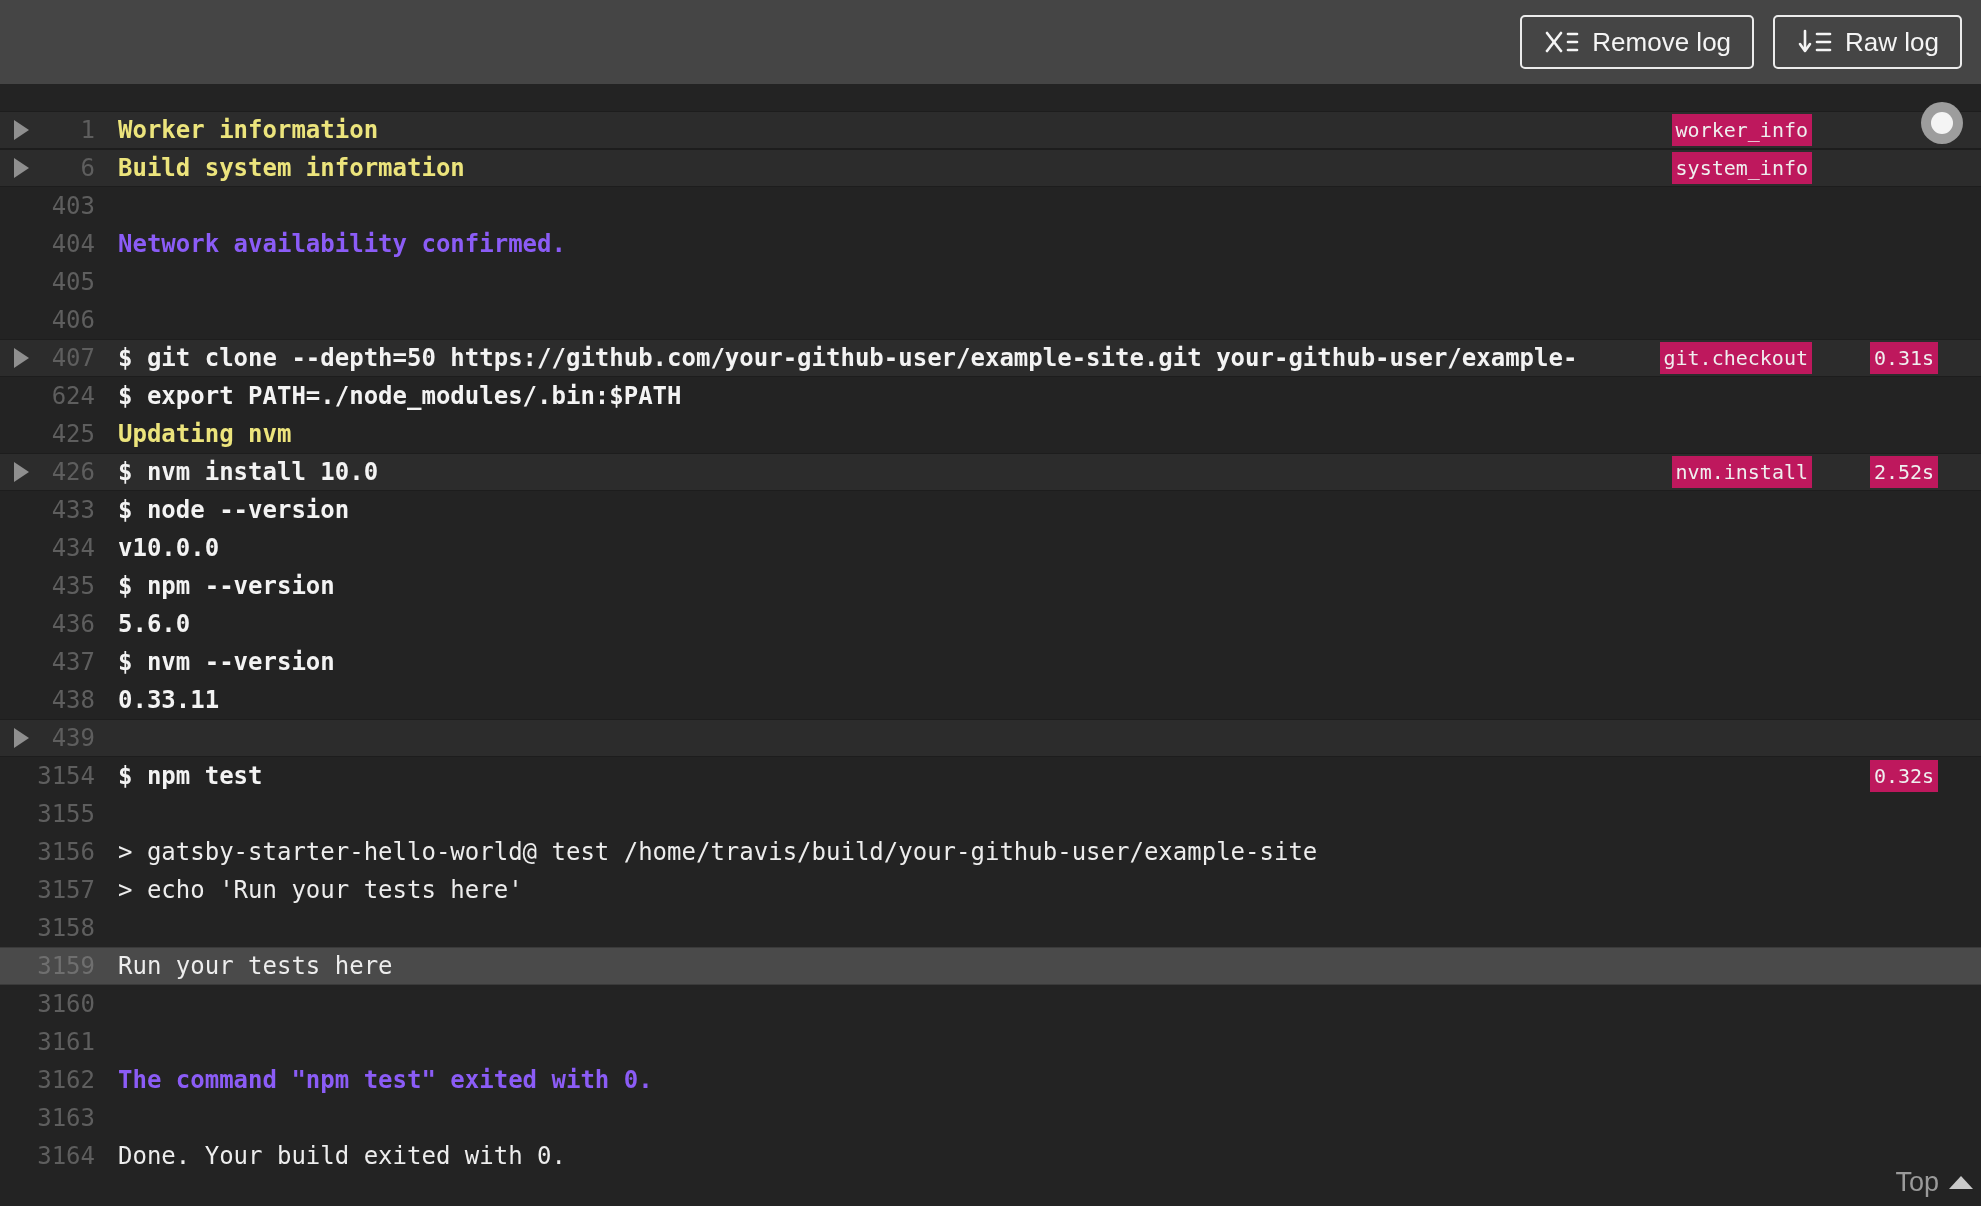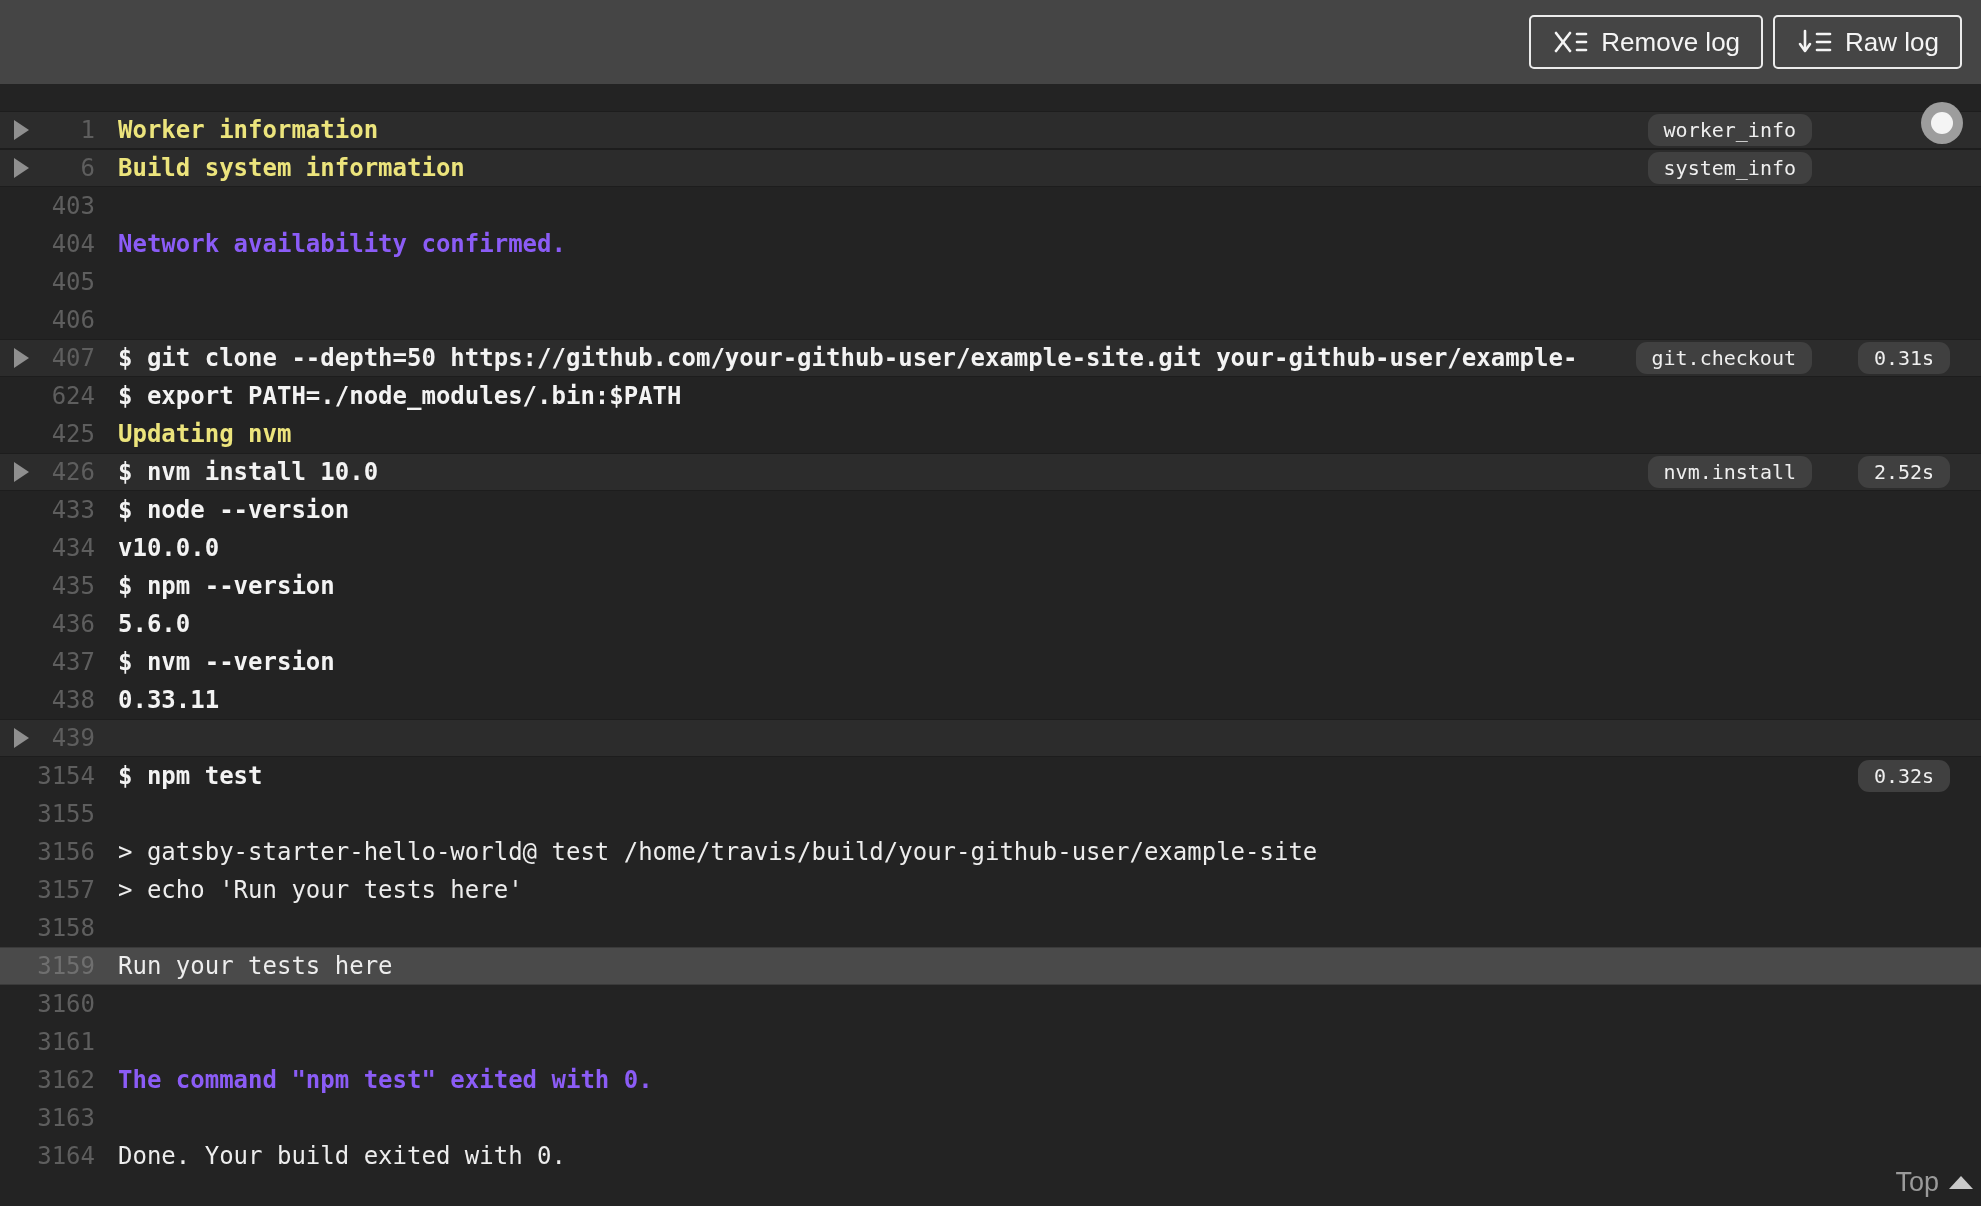--- a/index.html
+++ b/index.html
@@ -6,21 +6,21 @@
   html,body { background:#1c1c1c; }
   .app {
     position:relative; width:1981px; height:1206px; overflow:hidden;
     background:#232323;
     font-family:"DejaVu Sans Mono", monospace;
   }
   
   .toolbar {
     height:84px; background:#454545;
     display:flex; justify-content:flex-end; align-items:center;
-    gap:10px; padding-right:19px;
+    gap:19px; padding-right:19px;
   }
   .tbtn {
     display:flex; align-items:center; gap:13px;
     height:54px; padding:0 21px;
     background:transparent; color:#f5f5f5;
     border:2px solid #ececec; border-radius:5px;
     font-family:"Liberation Sans", sans-serif; font-size:26px;
     cursor:pointer;
   }
   .tbtn svg { display:block; }
@@ -45,23 +45,23 @@
   }
   .num { color:#5e5e5e; font-size:24px; }
   .sel .num { color:#6f6f6f; }
   .text { flex:1 1 auto; margin-left:23px; overflow:hidden; white-space:pre; }
   .t-fold-title, .t-note { color:#ece47c; font-weight:bold; }
   .t-success { color:#8b5cf6; font-weight:bold; }
   .t-command, .t-output-bold { color:#f3f3f3; font-weight:bold; }
   .t-output { color:#ededed; }
   .right { margin-left:auto; display:flex; align-items:center; padding-right:31px; flex:0 0 auto; }
   .pill {
-    background:#404040; color:#efefef;
+    background:#be185d; color:#efefef;
     font-size:20px; line-height:1;
-    padding:6px 16px; border-radius:11px;
+    padding:6px 4px; border-radius:0;
   }
   .time-col { width:92px; margin-left:46px; display:flex; justify-content:center; }
   
   .knob {
     position:absolute; top:18px; right:18px;
     width:42px; height:42px; border-radius:50%;
     background:#9d9d9d; border:none; cursor:pointer;
   }
   .knob::after {
     content:""; position:absolute; left:10px; top:10px;

